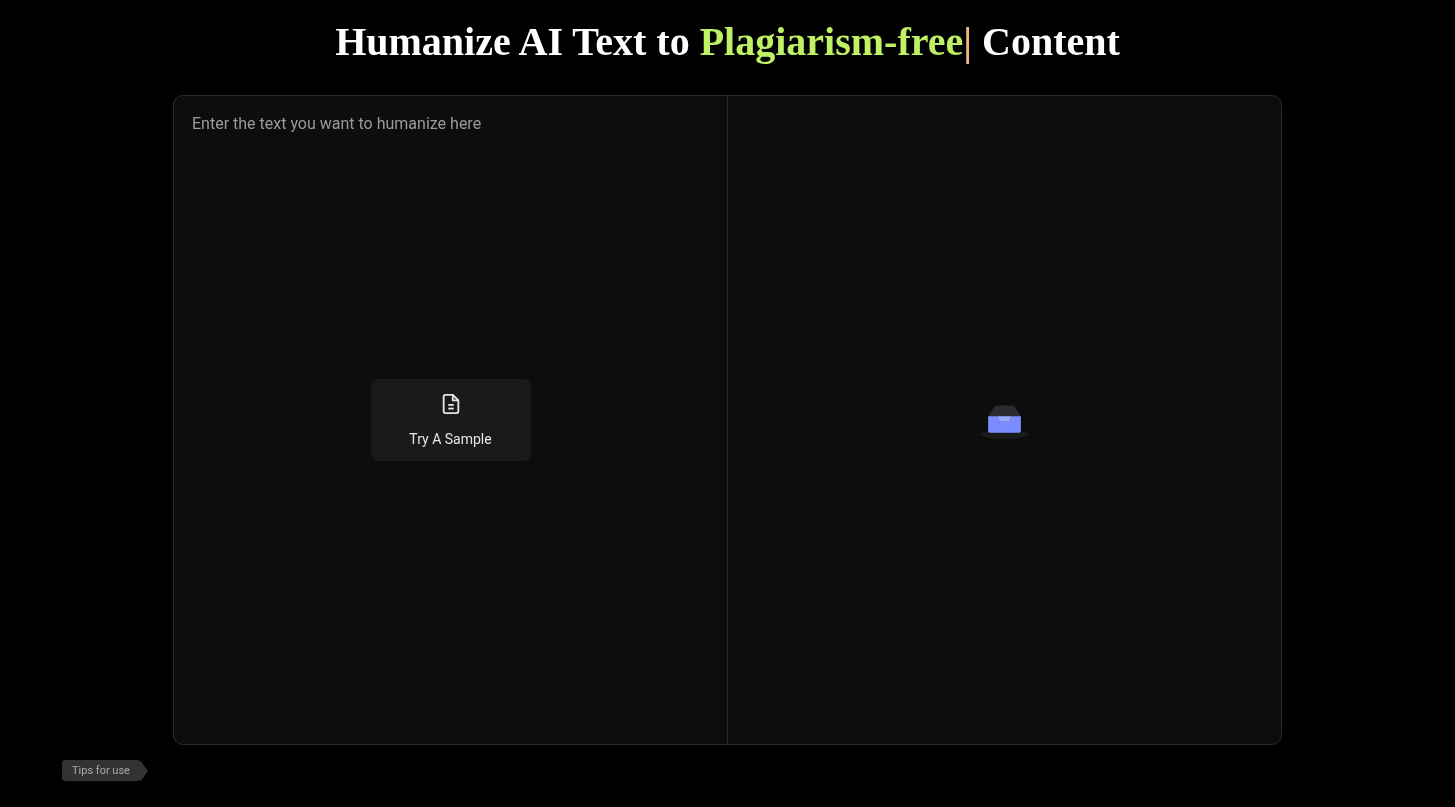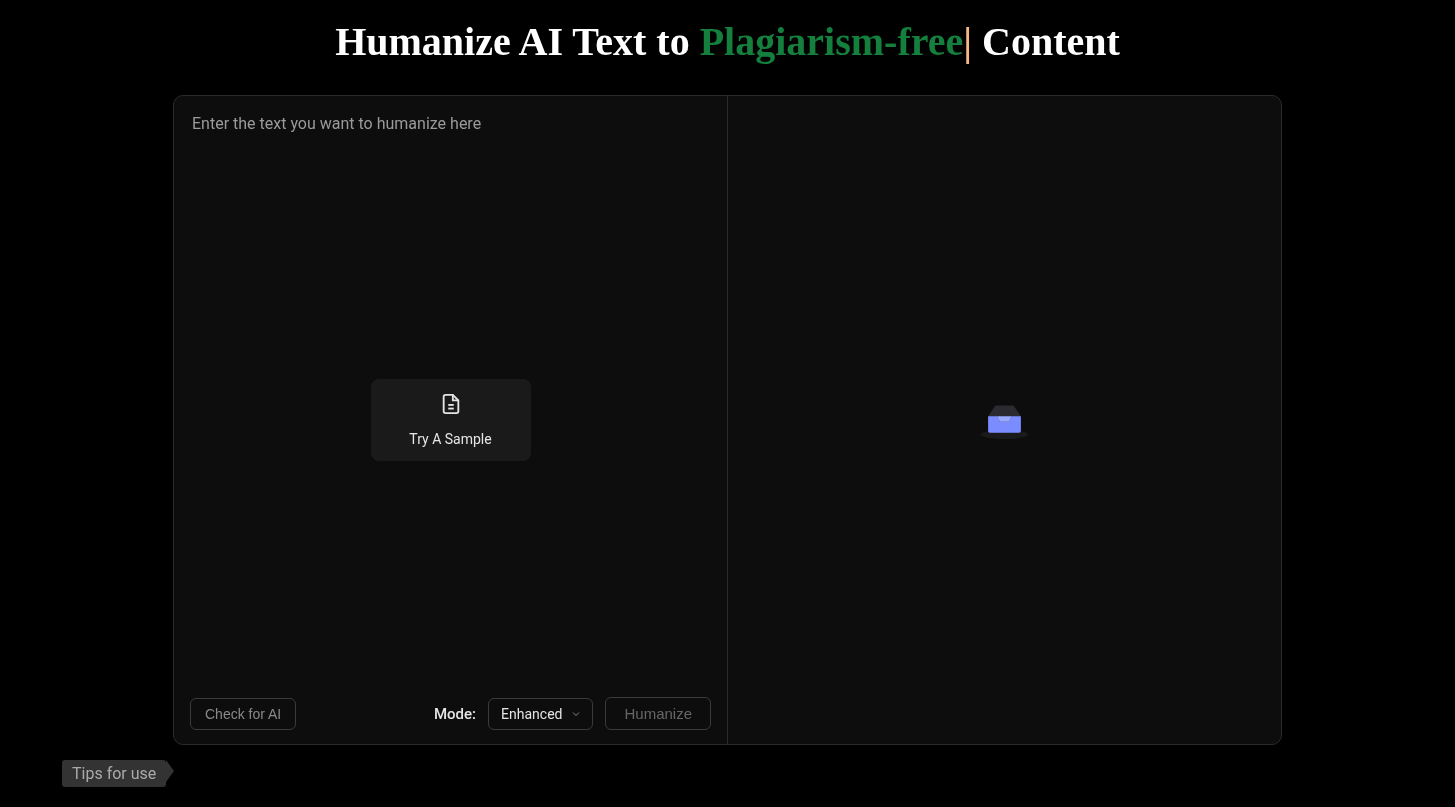--- a/index.html
+++ b/index.html
@@ -14,21 +14,21 @@
   .page-title {
     text-align: center;
     font-size: 40px;
     font-weight: 800;
     padding-top: 18px;
     padding-bottom: 30px;
     color: #ffffff;
     font-family: Georgia, "Times New Roman", serif;
   }
   .page-title .highlight {
-    color: #15803d;
+    color: #bef264;
   }
   .cursor {
     color: #f6b882;
   }
   .main-panel {
     width: 1109px;
     height: 650px;
     margin: 0 auto;
     border: 1px solid #2a2a2a;
     border-radius: 10px;
@@ -148,21 +148,21 @@
     width: 55px;
     height: 40px;
     position: relative;
   }
   .tips-tag {
     position: absolute;
     left: 62px;
     top: 760px;
     background: #333;
     color: #aaa;
-    font-size: 16px;
+    font-size: 11px;
     padding: 4px 10px 4px 10px;
     border-radius: 3px;
   }
   .tips-tag::after {
     content: "";
     position: absolute;
     right: -8px;
     top: 0;
     width: 0;
     height: 0;
@@ -187,32 +187,20 @@
         <svg viewBox="0 0 24 24">
           <path d="M14 2H6a2 2 0 0 0-2 2v16a2 2 0 0 0 2 2h12a2 2 0 0 0 2-2V8z"></path>
           <polyline points="14 2 14 8 20 8"></polyline>
           <line x1="9" y1="13" x2="15" y2="13"></line>
           <line x1="9" y1="17" x2="15" y2="17"></line>
         </svg>
         <span>Try A Sample</span>
       </div>
     </div>
 
-    <div class="bottom-bar">
-      <button class="btn-outline">Check for AI</button>
-      <div class="spacer"></div>
-      <span class="mode-label">Mode:</span>
-      <div class="select-box">
-        <span>Enhanced</span>
-        <svg class="chev" viewBox="0 0 24 24">
-            <polyline points="6 9 12 15 18 9"></polyline>
-          </svg>
-      </div>
-      <button class="btn-primary-disabled">Humanize</button>
-    </div>
   </div>
 
   <div class="right-pane">
     <div class="empty-state">
       <svg class="inbox-icon" viewBox="0 0 60 44">
         <ellipse cx="30" cy="38" rx="26" ry="5" fill="#1a1a1a"></ellipse>
         <path d="M12 18 L20 6 L40 6 L48 18 L48 34 Q48 36 46 36 L14 36 Q12 36 12 34 Z" fill="#2a2a30"></path>
         <path d="M12 18 L22 18 L25 24 L35 24 L38 18 L48 18 L48 34 Q48 36 46 36 L14 36 Q12 36 12 34 Z" fill="#7a8cff"></path>
         <path d="M22 18 L25 24 L35 24 L38 18 Z" fill="#9aaaff"></path>
       </svg>

